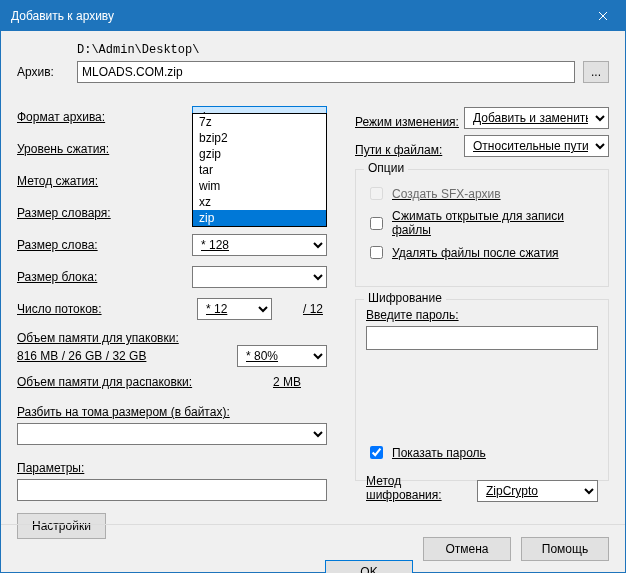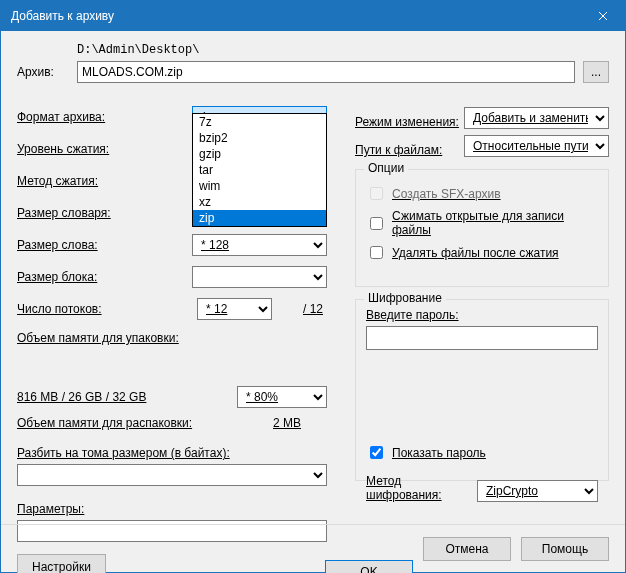--- a/index.html
+++ b/index.html
@@ -24,21 +24,21 @@
 .form-row .ctrl { width: 135px; }
 select, input[type=text].ctrl, .text-input { height: 22px; border: 1px solid #7a7a7a; background: #fff; padding: 0 4px; width: 100%; }
 .dropdown-open { border: 1px solid #0078d7; background: #cce8ff; height: 22px; width: 135px; display: flex; align-items: center; padding: 0 4px; position: relative; }
 .dropdown-open .chev { position: absolute; right: 4px; }
 .dropdown-list { position: absolute; top: 12px; left: 175px; width: 135px; background: #fff; border: 1px solid #000; z-index: 10; }
 .dropdown-list .item { padding: 1px 6px; height: 16px; line-height:14px; }
 .dropdown-list .item.sel { background: #0078d7; color: #fff; }
 .threads-row .ctrl { width: 75px; }
 .threads-row .suffix { width: 55px; text-align: right; padding-right: 4px; }
 .mem-label { margin-top: 6px; }
-.mem-row { display: flex; align-items: center; margin-top: 41px; }
+.mem-row { display: flex; align-items: center; }
 .mem-row .label { flex: 1; }
 .mem-row .val { width: 80px; text-align: center; }
 .full-select { width: 100%; height: 22px; border: 1px solid #7a7a7a; background:#fff; }
 .section { margin-top: 16px; }
 .r-row { display: flex; align-items: flex-end; height: 28px; }
 .r-row .label { flex: 1; }
 .r-row select { width: 145px; }
 .group { border: 1px solid #dcdcdc; padding: 8px 10px 18px; margin-top: 12px; position: relative; }
 .group .legend { position: absolute; top: -9px; left: 8px; background: #f0f0f0; padding: 0 4px; }
 .chk { display: flex; align-items: center; gap: 6px; margin: 6px 0; }

